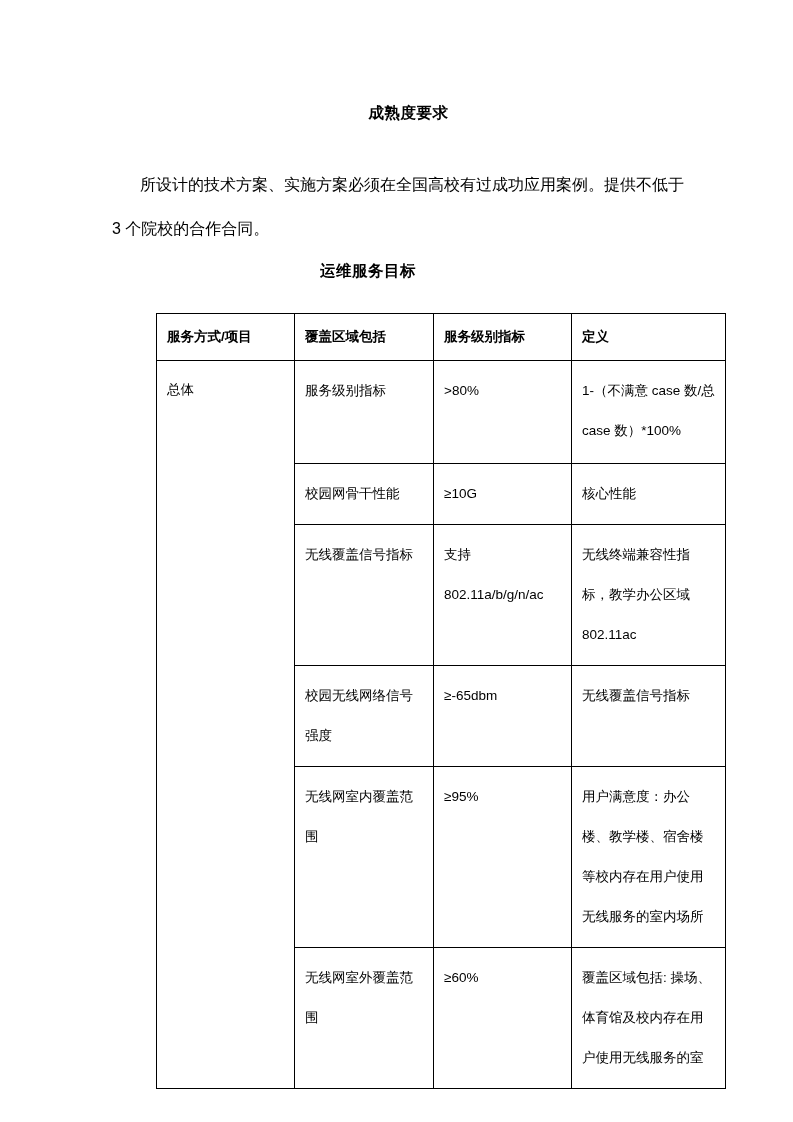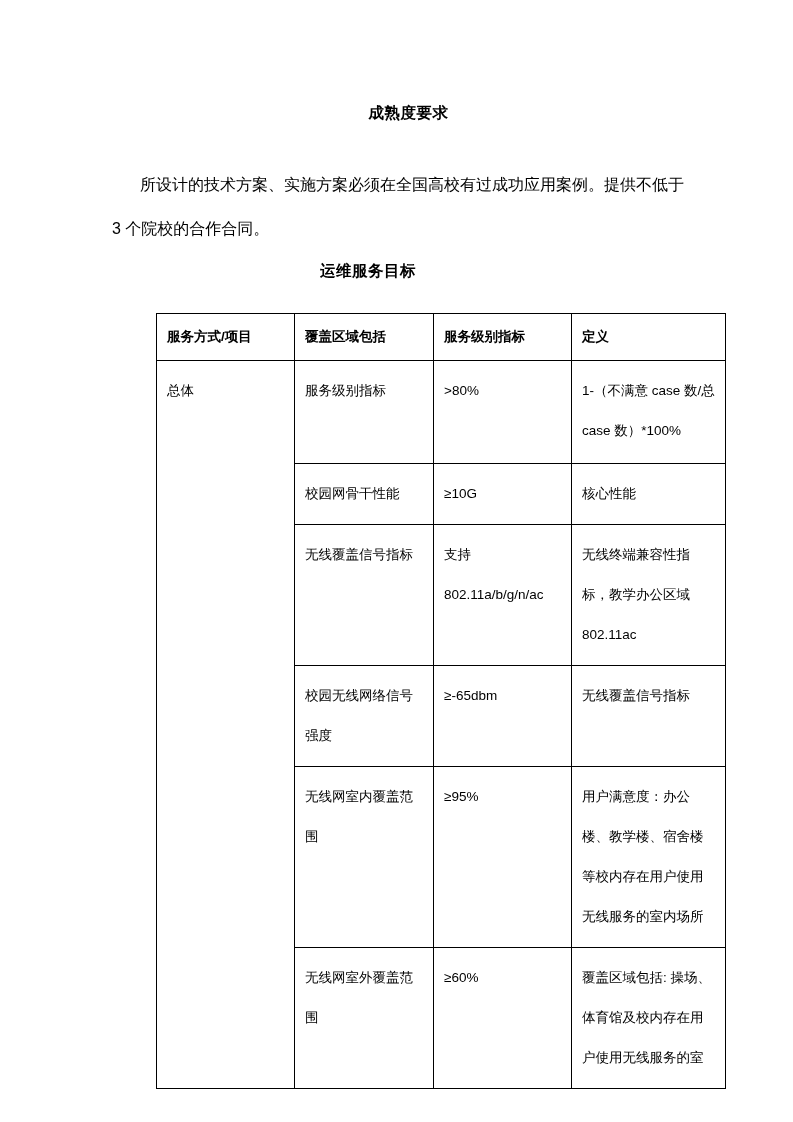--- a/index.html
+++ b/index.html
@@ -53,20 +53,21 @@
   }
   .col-a { width:138px; }
   .col-b { width:139px; }
   .col-c { width:138px; }
   .col-d { width:154px; }
   .th-center { text-align:center; }
   .cell-merged {
     text-align:center;
     vertical-align:middle;
     line-height:24px;
+    font-family:Liberation Mono, monospace;
   }
   .tall-a { height:82px; }
 </style>
 </head>
 <body>
 
 <div class="page">
 
   <div class="doc-title">成熟度要求</div>
 

